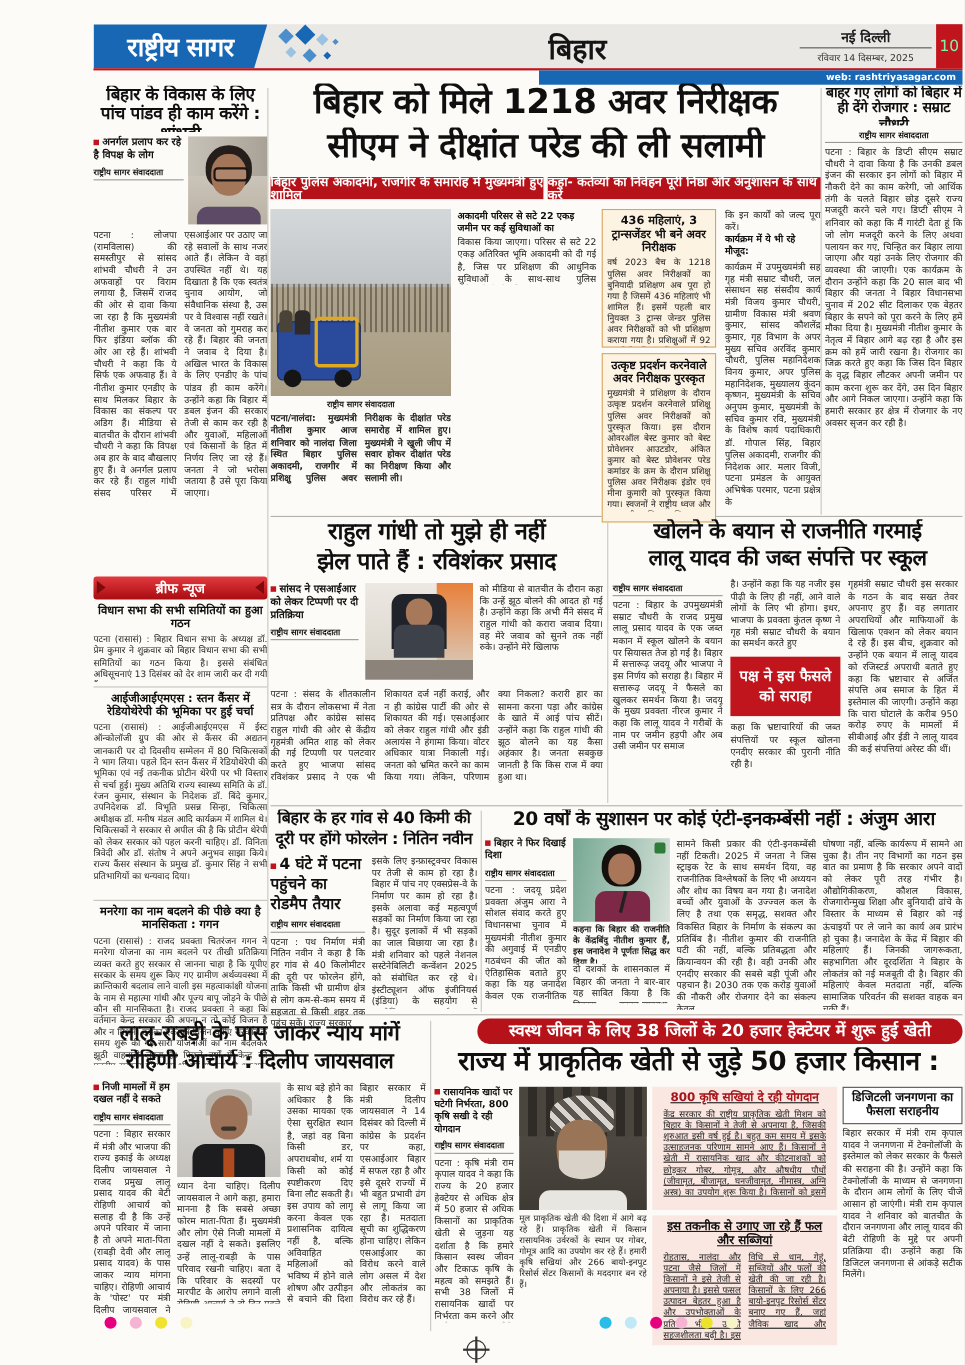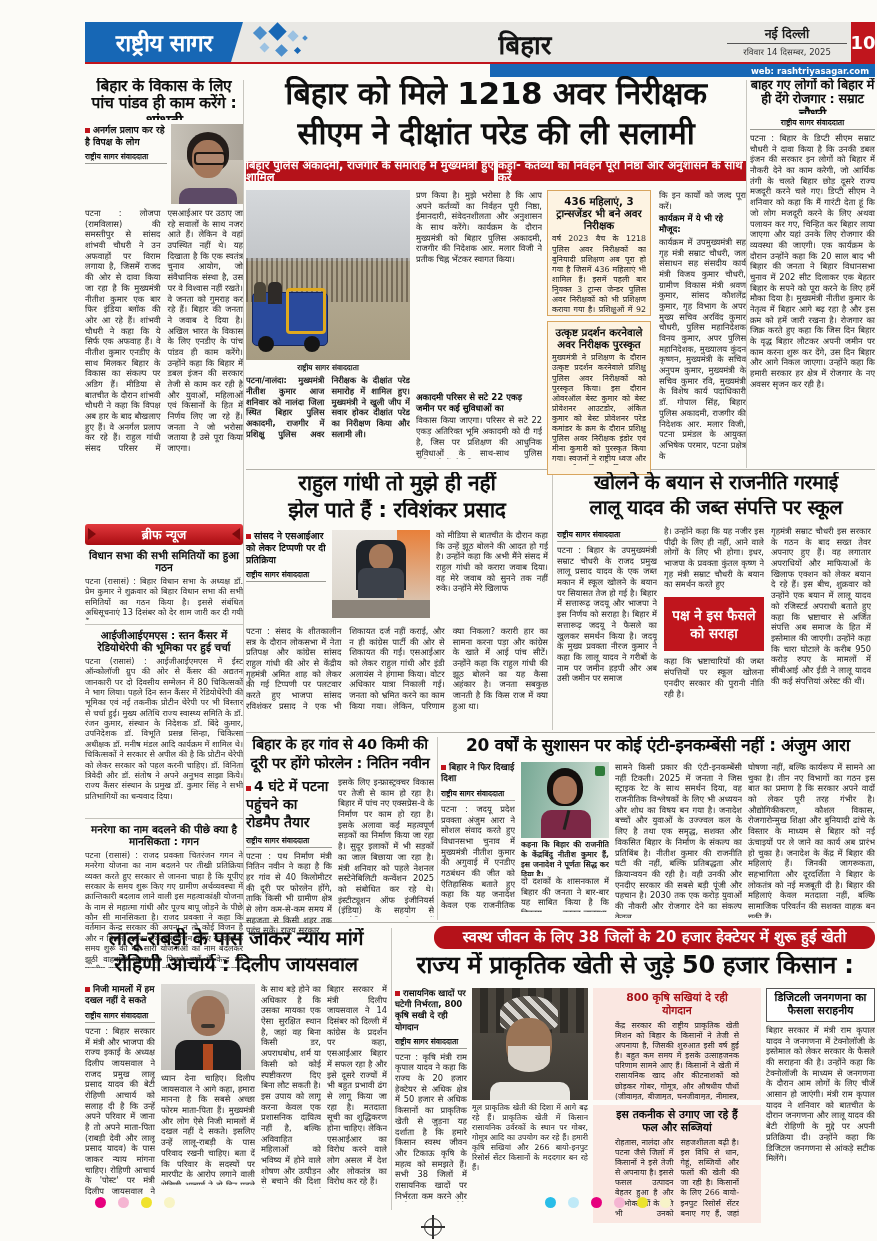--- a/index.html
+++ b/index.html
@@ -30,21 +30,21 @@
                 justify-content:center;border-radius:3px;}
   .brief-banner:before,.brief-banner:after{content:"";position:absolute;top:4px;width:0;height:0;
                 border-top:6px solid transparent;border-bottom:6px solid transparent;}
   .brief-banner:before{left:3px;border-left:8px solid #7d0a0d;}
   .brief-banner:after{right:3px;border-right:8px solid #7d0a0d;}
   .brief-title{font-weight:700;font-size:10.4px;text-align:center;line-height:1.2;margin:4px 0 2px;color:#0f0f0f;}
   .brief-body{font-size:8.1px;line-height:1.28;text-align:justify;color:#242424;overflow:hidden;}
   .brief-sep{border-top:1px solid #c4c2bb;margin-top:4px;}
   .red-box{background:#c0151d;color:#fff;font-weight:700;font-size:13.5px;text-align:center;
            padding:9px 3px;line-height:1.35;margin:5px 0;}
-  .pink-box{background:#fae7e1;padding:4px 22px;overflow:hidden;}
+  .pink-box{background:#fae7e1;padding:4px 10px;overflow:hidden;text-decoration:underline;}
   .pink-title{color:#a6131a;font-weight:700;text-align:center;font-size:10.8px;line-height:1.2;margin-bottom:3px;}
   .white-box{background:#fff;border:1px solid #555;padding:3px 4px;}
   .crosshead{font-weight:700;font-size:8.6px;line-height:1.25;color:#0f0f0f;margin:2px 0;}
   .dot{display:inline-block;width:11px;height:11px;border-radius:50%;margin-right:7px;}
   .diamond{position:absolute;transform:rotate(45deg);}
 </style>
 </head>
 <body>
 
 <div class="page">
@@ -61,21 +61,21 @@
       <div class="diamond" style="left:30px;top:24px;width:9px;height:9px;background:#4b8ecb;"></div>
       <div class="diamond" style="left:48px;top:26px;width:5px;height:5px;background:#1767b5;"></div>
       <div class="diamond" style="left:56px;top:14px;width:4px;height:4px;background:#4b8ecb;"></div>
     </div>
     <div class="abs" style="left:300px;top:4px;width:280px;text-align:center;font-weight:700;font-size:26px;color:#141414;">बिहार</div>
     <div class="abs" style="right:28px;top:3px;width:120px;text-align:center;">
       <div style="font-weight:700;font-size:12.5px;border-bottom:1px solid #555;padding-bottom:1px;">नई दिल्ली</div>
       <div style="font-size:8.5px;margin-top:2px;color:#333;">रविवार 14 दिसम्बर, 2025</div>
     </div>
     <div class="abs" style="right:0;top:0;width:24px;height:40px;background:#c0151d;display:flex;align-items:center;justify-content:center;">
-      <span style="color:#ffffff;font-weight:700;font-size:18px;">10</span>
+      <span style="color:#86efac;font-weight:400;font-size:14px;">10</span>
     </div>
   </div>
   <div class="abs" style="left:490px;top:64px;width:385px;height:13px;background:#1767b5;display:flex;align-items:center;justify-content:flex-end;padding-right:6px;box-sizing:border-box;">
     <span style="color:#fff;font-weight:700;font-size:8.5px;">web: rashtriyasagar.com</span>
   </div>
 
   <div class="vrule" style="left:243px;top:80px;height:840px;"></div>
   <div class="vrule" style="left:746px;top:80px;height:388px;"></div>
   <div class="vrule" style="left:552px;top:472px;height:258px;"></div>
   <div class="vrule" style="left:437px;top:737px;height:183px;"></div>
@@ -126,21 +126,20 @@
           <div class="abs" style="left:22px;bottom:56px;width:14px;height:22px;background:#2e2a28;border-radius:5px 5px 0 0;"></div>
           <div class="abs" style="left:8px;bottom:58px;width:12px;height:20px;background:#4a4438;border-radius:5px 5px 0 0;"></div>
         </div>
         <div class="caption" style="margin:3px 0;">राष्ट्रीय सागर संवाददाता</div>
         <div class="body-txt cols2" style="height:86px;">
           <span class="lead">पटना/नालंदा: मुख्यमंत्री नीतीश कुमार आज शनिवार को नालंदा जिला स्थित बिहार पुलिस अकादमी, राजगीर में प्रशिक्षु पुलिस अवर निरीक्षक के दीक्षांत परेड समारोह में शामिल हुए। मुख्यमंत्री ने खुली जीप में सवार होकर दीक्षांत परेड का निरीक्षण किया और सलामी ली।</span>
         </div>
       </div>
 
       <div class="abs" style="left:170px;top:2px;width:126px;height:278px;">
-        <div class="body-txt" style="height:200px;">प्रण किया है। मुझे भरोसा है कि आप अपने कर्तव्यों का निर्वहन पूरी निष्ठा, ईमानदारी, संवेदनशीलता और अनुशासन के साथ करेंगे। कार्यक्रम के दौरान मुख्यमंत्री को बिहार पुलिस अकादमी, राजगीर की निदेशक आर. मलार विजी ने प्रतीक चिह्न भेंटकर स्वागत किया।</div>
         <div class="crosshead">अकादमी परिसर से सटे 22 एकड़ जमीन पर कई सुविधाओं का</div>
         <div class="body-txt" style="height:44px;">विकास किया जाएगा। परिसर से सटे 22 एकड़ अतिरिक्त भूमि अकादमी को दी गई है, जिस पर प्रशिक्षण की आधुनिक सुविधाओं के साथ-साथ पुलिस अधिकारियों के लिए आवासन एवं अन्य सुविधाओं का निर्माण किया जाएगा। मुख्यमंत्री ने अधिकारियों को निर्देश दिया</div>
       </div>
 
       <div class="abs" style="left:301px;top:2px;width:104px;">
         <div class="cream-box" style="height:118px;">
           <div class="box-title">436 महिलाएं, 3 ट्रान्सजेंडर भी बने अवर निरीक्षक</div>
           <div class="box-body" style="height:86px;overflow:hidden;">वर्ष 2023 बैच के 1218 पुलिस अवर निरीक्षकों का बुनियादी प्रशिक्षण अब पूरा हो गया है जिसमें 436 महिलाएं भी शामिल हैं। इसमें पहली बार निुयक्त 3 ट्रान्स जेन्डर पुलिस अवर निरीक्षकों को भी प्रशिक्षण कराया गया है। प्रशिक्षुओं में 92 तकनीकी शिक्षा में स्नातक हैं। यहां 4 झारखंड तथा 23 प्रशिक्षु खेल कोटा से नियुक्त किए गए हैं। इन सभी पुलिस अवर निरीक्षकों को प्रशिक्षण के उपरांत विभिन्न जिलों में पदस्थापित किया जायेगा।</div>
         </div>
         <div class="cream-box" style="height:146px;margin-top:5px;">

